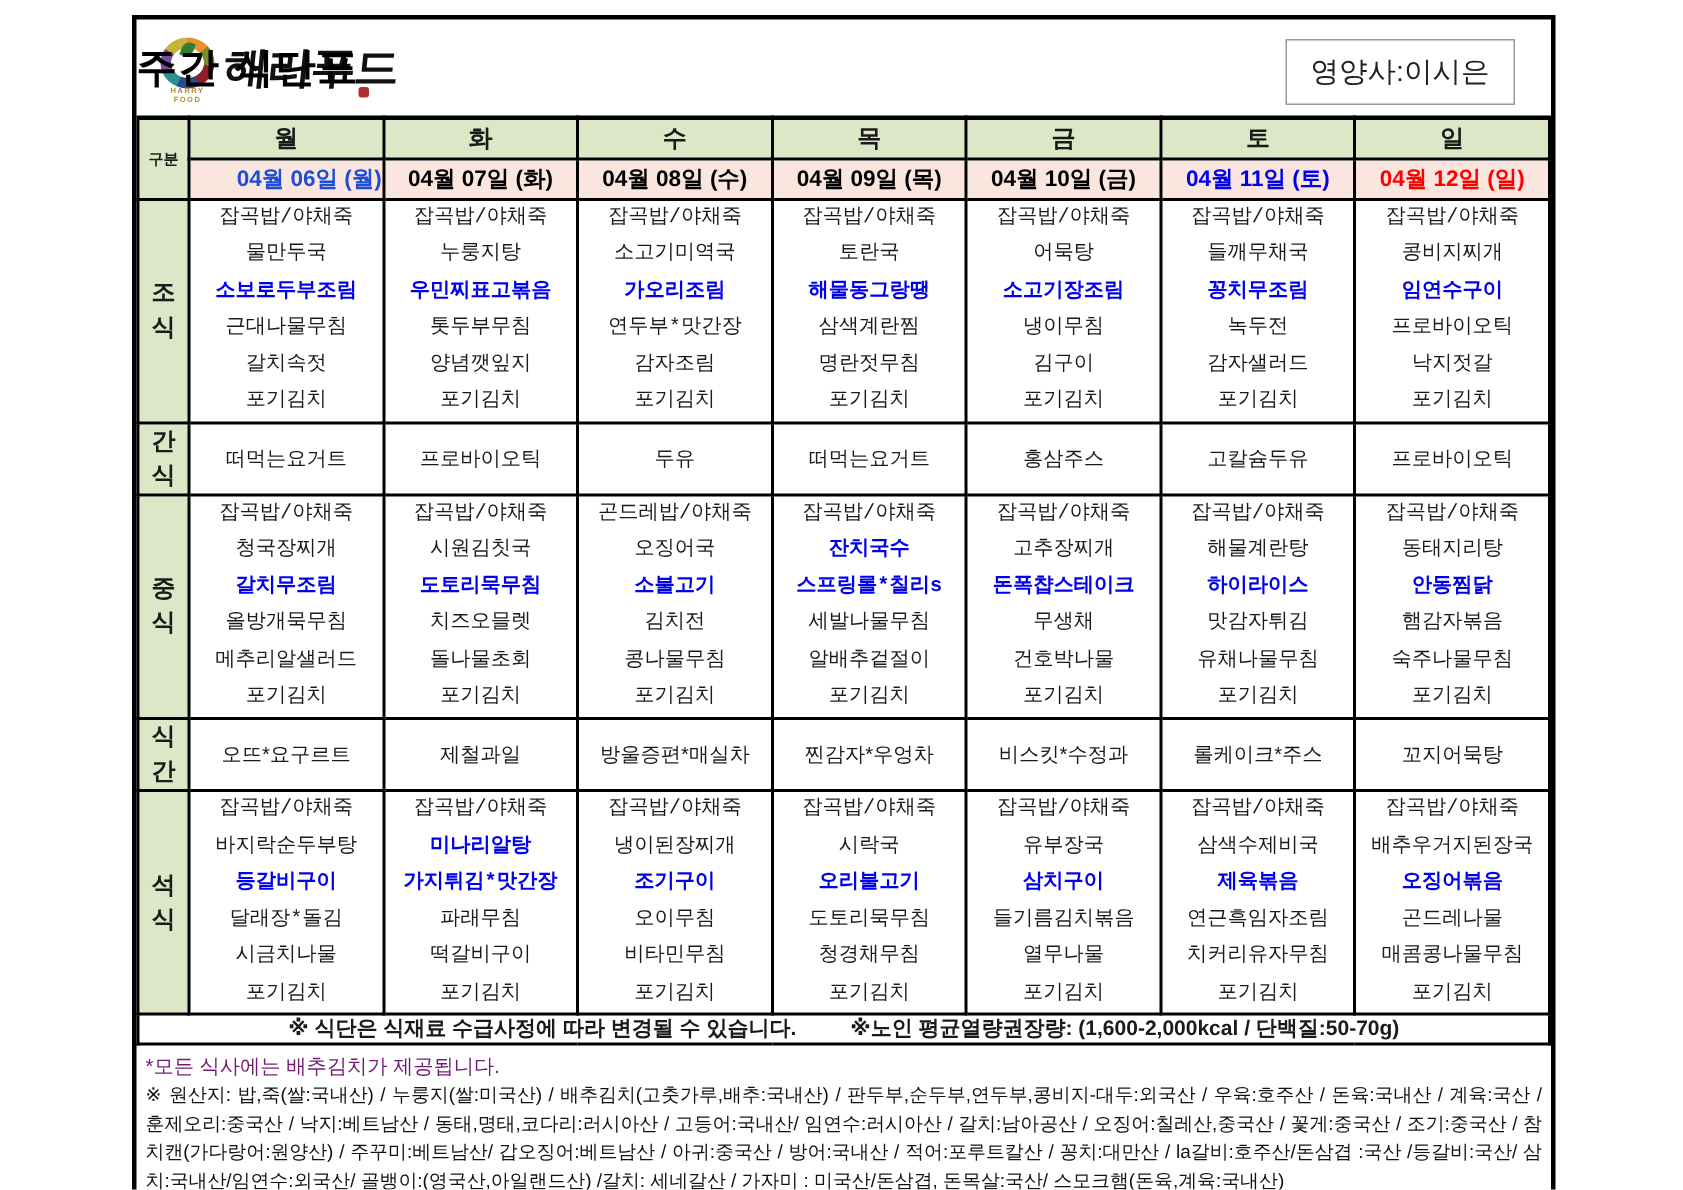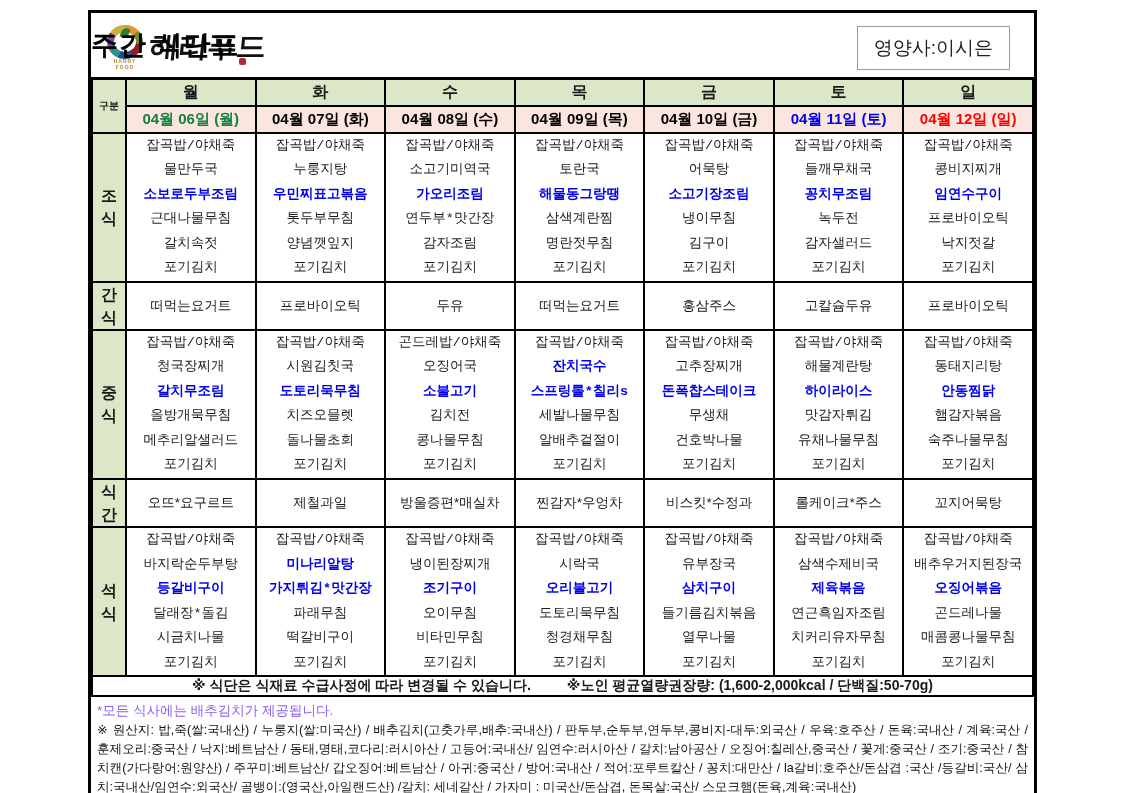--- a/index.html
+++ b/index.html
@@ -96,21 +96,21 @@
   .mi{font-size:13.5px;line-height:24.5px;white-space:nowrap;}
   .mi.hl{color:var(--blue);font-weight:bold;}
   td.single-cell{height:31px;font-size:13.5px;}
   td.notice-cell{
     text-align:left;font-weight:bold;font-size:14px;height:16px;
     padding:2px 6px;white-space:nowrap;
   }
   .notice-b{margin-left:36px;}
   
   .footnotes{padding:3px 6px 8px 6px;}
-  .kimchi-note{font-size:13.5px;line-height:21px;color:#8b5cf6;}
+  .kimchi-note{font-size:13.5px;line-height:21px;color:#701a75;}
   .origin-note{font-size:12.6px;line-height:19px;color:#111;text-align:justify;}
 </style>
 </head>
 <body>
 
 <div class="sheet">
 
   <div class="topbar">
     <div class="logo">
       <div class="logo-badge">
@@ -142,21 +142,21 @@
           <th class="corner" rowspan="2">구분</th>
           <th class="day">월</th>
           <th class="day">화</th>
           <th class="day">수</th>
           <th class="day">목</th>
           <th class="day">금</th>
           <th class="day">토</th>
           <th class="day">일</th>
         </tr>
         <tr>
-          <td class="date" style="color: #15803d;">04월 06일 (월)</td>
+          <td class="date" style="color: #1d4ed8; text-align: right;">04월 06일 (월)</td>
           <td class="date" style="color: rgb(0, 0, 0);">04월 07일 (화)</td>
           <td class="date" style="color: rgb(0, 0, 0);">04월 08일 (수)</td>
           <td class="date" style="color: rgb(0, 0, 0);">04월 09일 (목)</td>
           <td class="date" style="color: rgb(0, 0, 0);">04월 10일 (금)</td>
           <td class="date" style="color: rgb(0, 0, 238);">04월 11일 (토)</td>
           <td class="date" style="color: rgb(255, 0, 0);">04월 12일 (일)</td>
         </tr>
       </thead>
     <tbody id="t-body">
         <tr>

